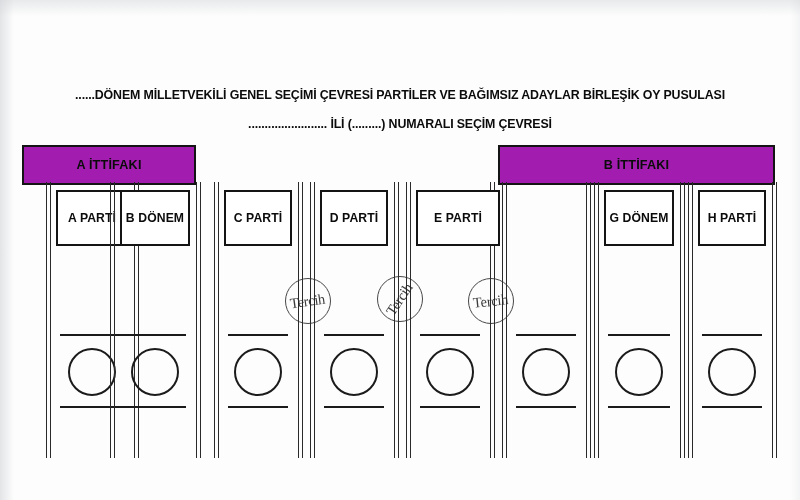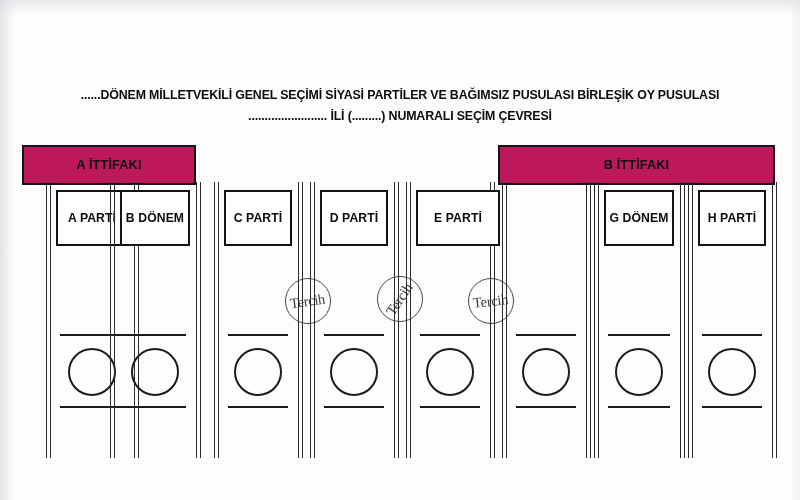--- a/index.html
+++ b/index.html
@@ -45,29 +45,29 @@
     font-weight: bold;
     letter-spacing: -0.15px;
     color: #0b0b0b;
     white-space: nowrap;
   }
   .heading .line2 {
     font-size: 12.4px;
     font-weight: bold;
     letter-spacing: -0.15px;
     color: #0b0b0b;
-    margin-top: 7px;
+    margin-top: 15px;
     white-space: nowrap;
   }
 
   
   .alliance {
     position: absolute;
     border: 2.2px solid #141414;
-    background: #be185d;
+    background: #a21caf;
     box-sizing: border-box;
     display: flex;
     align-items: center;
     justify-content: center;
   }
   .alliance .alabel {
     font-size: 12.6px;
     font-weight: bold;
     color: #0b0b0b;
     letter-spacing: 0.2px;
@@ -144,21 +144,21 @@
   }
 </style>
 </head>
 <body>
 
 <div id="ballot">
 
   <div class="paper-tint"></div>
 
   <div class="heading">
-    <div class="line1">......DÖNEM MİLLETVEKİLİ GENEL SEÇİMİ SİYASİ PARTİLER VE BAĞIMSIZ PUSULASI BİRLEŞİK OY PUSULASI</div>
+    <div class="line1">......DÖNEM MİLLETVEKİLİ GENEL SEÇİMİ ÇEVRESİ PARTİLER VE BAĞIMSIZ ADAYLAR BİRLEŞİK OY PUSULASI</div>
     <div class="line2">........................ İLİ (.........) NUMARALI SEÇİM ÇEVRESİ</div>
   </div>
 
   <div id="alliance-layer">
       <div class="alliance" style="left: 22px; top: 145px; width: 174px; height: 40px;">
         <span class="alabel">A İTTİFAKI</span>
       </div>
       <div class="alliance" style="left: 498px; top: 145px; width: 277px; height: 40px;">
         <span class="alabel">B İTTİFAKI</span>
       </div>

